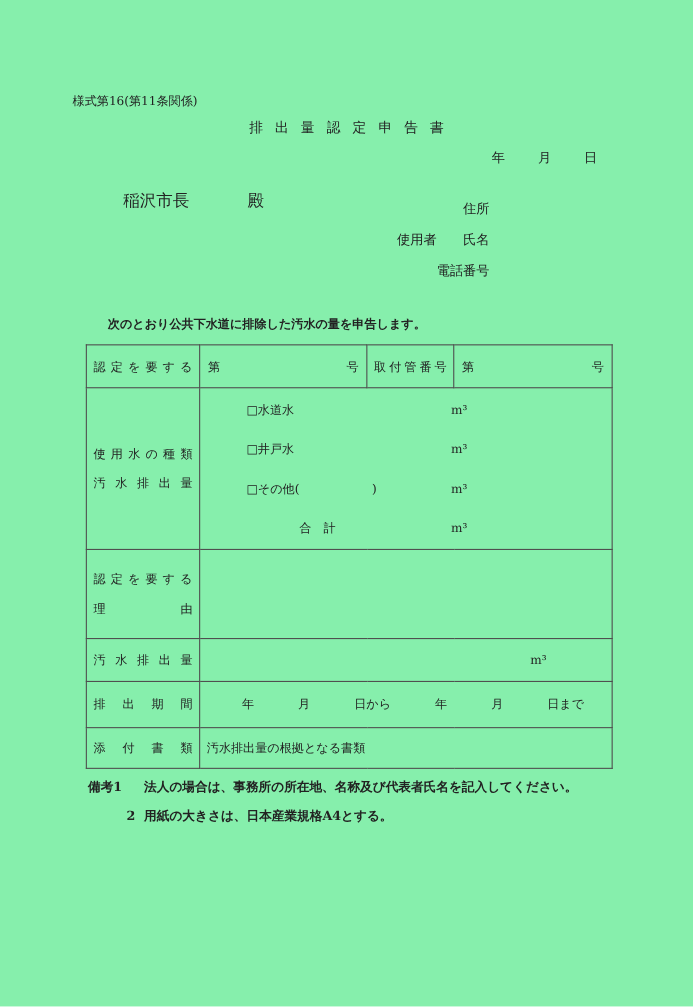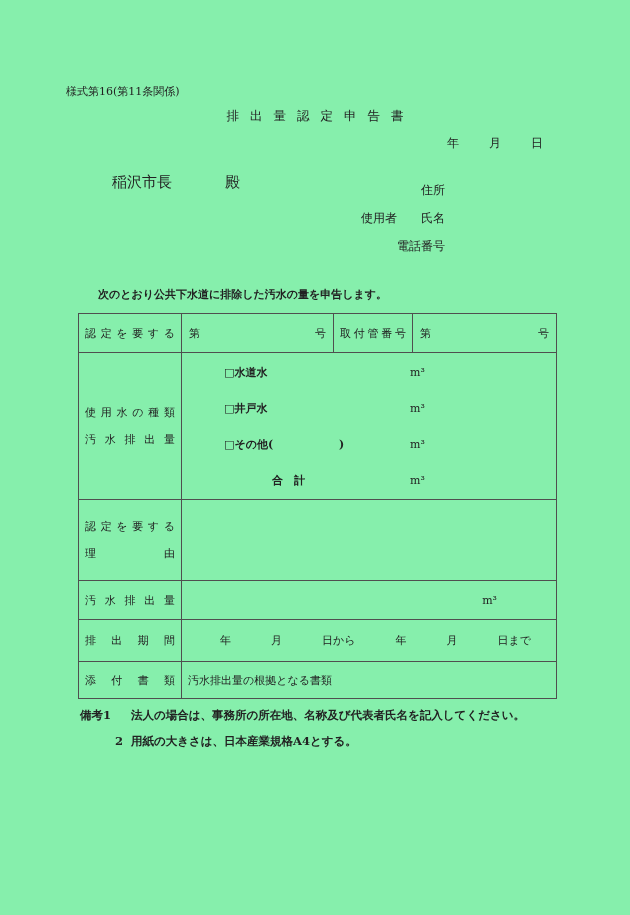--- a/index.html
+++ b/index.html
@@ -26,21 +26,21 @@
     position:absolute;left:78px;top:313px;width:478px;
     border-collapse:collapse;table-layout:fixed;font-size:11px;
   }
   table.form-table td{border:1px solid #4f4f4f;padding:0;vertical-align:middle;overflow:hidden;}
   .jline{display:block;text-align:justify;text-align-last:justify;line-height:13px;}
   .pad-label{padding:0 6px;}
   .two-line{display:flex;flex-direction:column;justify-content:center;gap:14px;padding:0 6px;height:100%;}
   .between{display:flex;justify-content:space-between;align-items:center;padding:0 7px;}
   .water-lines{display:flex;flex-direction:column;justify-content:center;height:100%;padding-left:42px;}
   .water-line{display:flex;align-items:center;height:36px;}
-  .water-line .wl{width:186px;white-space:pre;font-weight:bold;}
+  .water-line .wl{width:186px;white-space:pre;}
   .water-line.sum .wl{padding-left:48px;box-sizing:border-box;}
   .unit{white-space:nowrap;}
   .sewage-value{display:flex;justify-content:flex-end;align-items:center;padding-right:59px;}
   .period{display:flex;align-items:center;padding-left:38px;white-space:nowrap;}
   .pp{margin-left:40px;}
   .pp:first-child{margin-left:0;}
   .attach-value{padding-left:6px;}
   
   .notes{
     position:absolute;left:80px;top:708px;font-size:11.5px;

